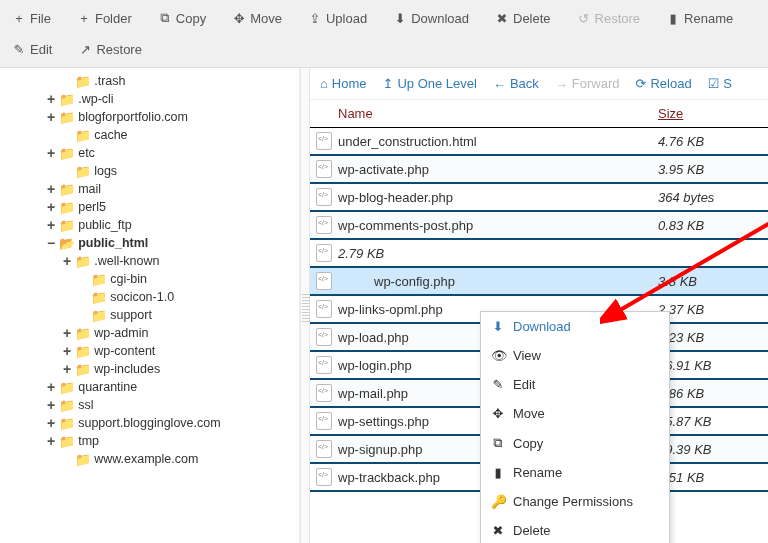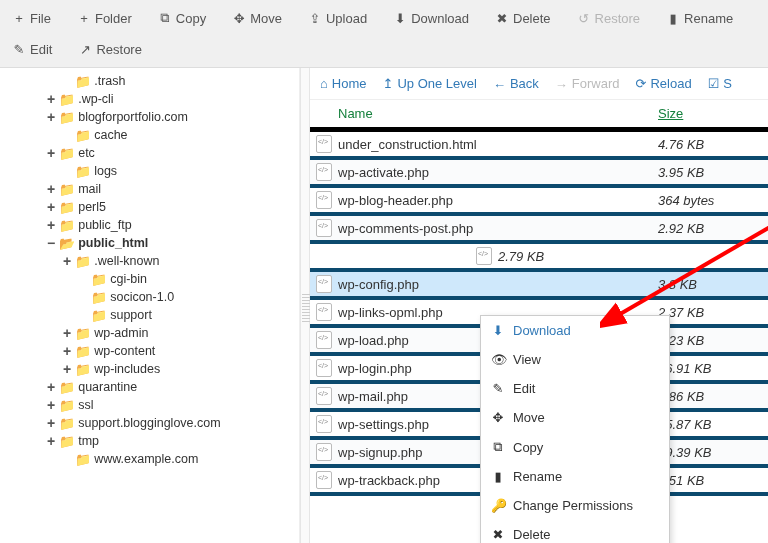--- a/index.html
+++ b/index.html
@@ -15,27 +15,27 @@
   .tree-row .exp { width: 10px; text-align: center; color: #555; font-weight: bold; font-size: 14px; line-height: 10px; }
   .tree-row .fld { color: #f0ad4e; font-size: 13px; }
   .tree-row.open .fld { color: #f0ad4e; }
   .tree-row.bold { font-weight: bold; }
   .splitter { width: 10px; background: #fafafa; border-left: 1px solid #e6e6e6; border-right: 1px solid #e6e6e6; position: relative; }
   .grip { position: absolute; top: 50%; left: 1px; width: 8px; height: 28px; transform: translateY(-50%); background: repeating-linear-gradient(#ccc 0, #ccc 1px, transparent 1px, transparent 3px); }
   .content { flex: 1; display: flex; flex-direction: column; overflow: hidden; }
   .crumbbar { display: flex; align-items: center; gap: 16px; padding: 8px 10px; border-bottom: 1px solid #eee; }
   .link { color: #337ab7; display: inline-flex; align-items: center; gap: 4px; cursor: pointer; }
   .link.disabled { color: #bbb; }
-  .filehead { display: flex; padding: 6px 0; color: #15803d; border-bottom: 5px solid #000000; justify-content: flex-end; }
+  .filehead { display: flex; padding: 6px 0; color: #7f1d1d; border-bottom: 1px solid #000000; justify-content: flex-end; }
   .col-name { flex: 1; padding-left: 28px; }
   .col-size { width: 110px; text-decoration: underline; }
   .filelist { overflow: auto; flex: 1; position: relative; }
-  .frow { display: flex; align-items: center; height: 28px; border-bottom: 4px solid #0c4a6e; cursor: pointer; justify-content: center; }
+  .frow { display: flex; align-items: center; height: 28px; border-bottom: 2px solid #0c4a6e; cursor: pointer; }
   .frow:nth-child(even) { background: #fafbfc; }
-  .frow.selected { background: #cfe8fb !important; }
+  .frow.selected { background: #cfe8fb !important; gap: 36px; }
   .fic { width: 28px; display: inline-flex; justify-content: center; color: #888; }
   .fname { flex: 1; font-size: 13px; color: #333; }
   .fsize { width: 110px; font-size: 13px; color: #333; font-style: italic; }
   .ctxmenu { position: absolute; top: 183px; left: 170px; width: 190px; background: #fff; border: 1px solid #ccc; box-shadow: 2px 2px 6px rgba(0,0,0,0.15); z-index: 10; }
   .ctx-item { display: flex; align-items: center; gap: 8px; padding: 7px 10px; font-size: 13px; color: #333; cursor: pointer; }
   .ctx-item:first-child { color: #337ab7; }
   .ctx-item .ci { width: 14px; text-align: center; }
   .arrow { position: absolute; z-index: 20; pointer-events: none; }
   .doc-ic { display:inline-block; width:16px; height:18px; border:1px solid #bbb; border-radius:2px; position:relative; background:#fff; }
   .doc-ic::after { content:"</>"; position:absolute; left:1px; top:2px; font-size:7px; color:#888; }
@@ -257,21 +257,21 @@
             <span class="doc-ic"></span>
           </span>
           <span class="fname">wp-blog-header.php</span>
           <span class="fsize">364 bytes</span>
         </div>
         <div class="frow">
           <span class="fic">
             <span class="doc-ic"></span>
           </span>
           <span class="fname">wp-comments-post.php</span>
-          <span class="fsize">2.92 KB</span>
+          <span class="fsize">0.83 KB</span>
         </div>
         <div class="frow">
           <span class="fic">
             <span class="doc-ic"></span>
           </span>
           <span class="fsize">2.79 KB</span>
         </div>
         <div class="frow selected">
           <span class="fic">
             <span class="doc-ic"></span>

